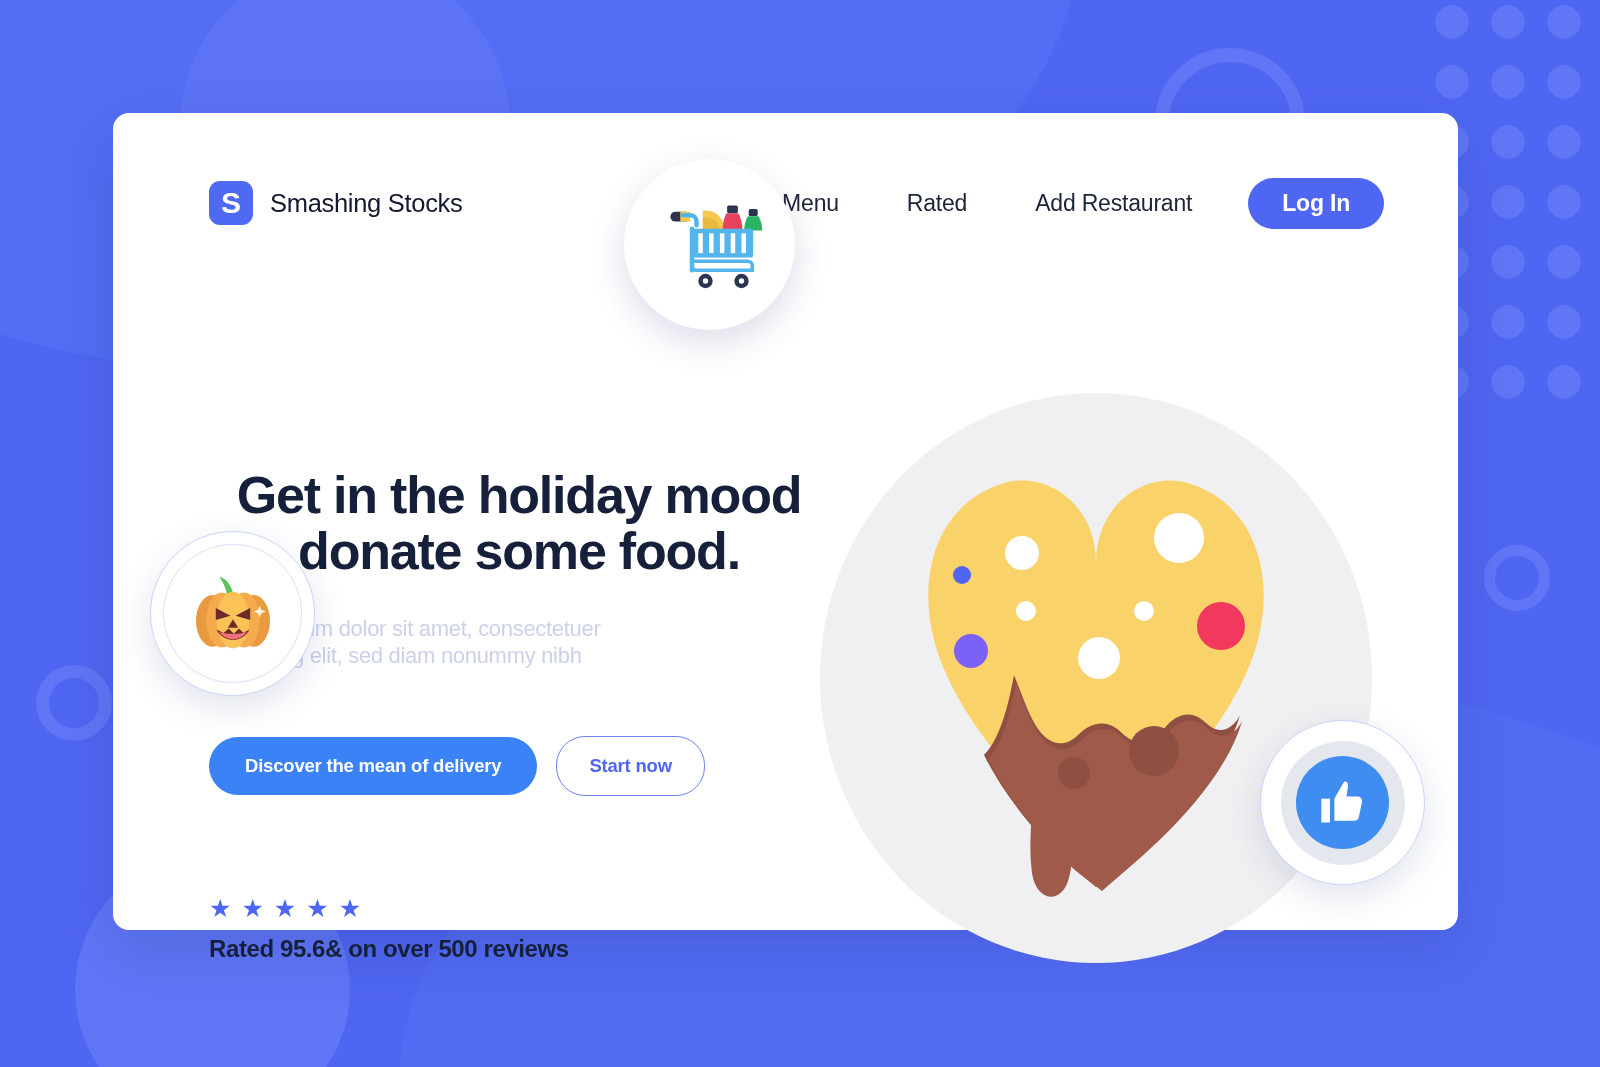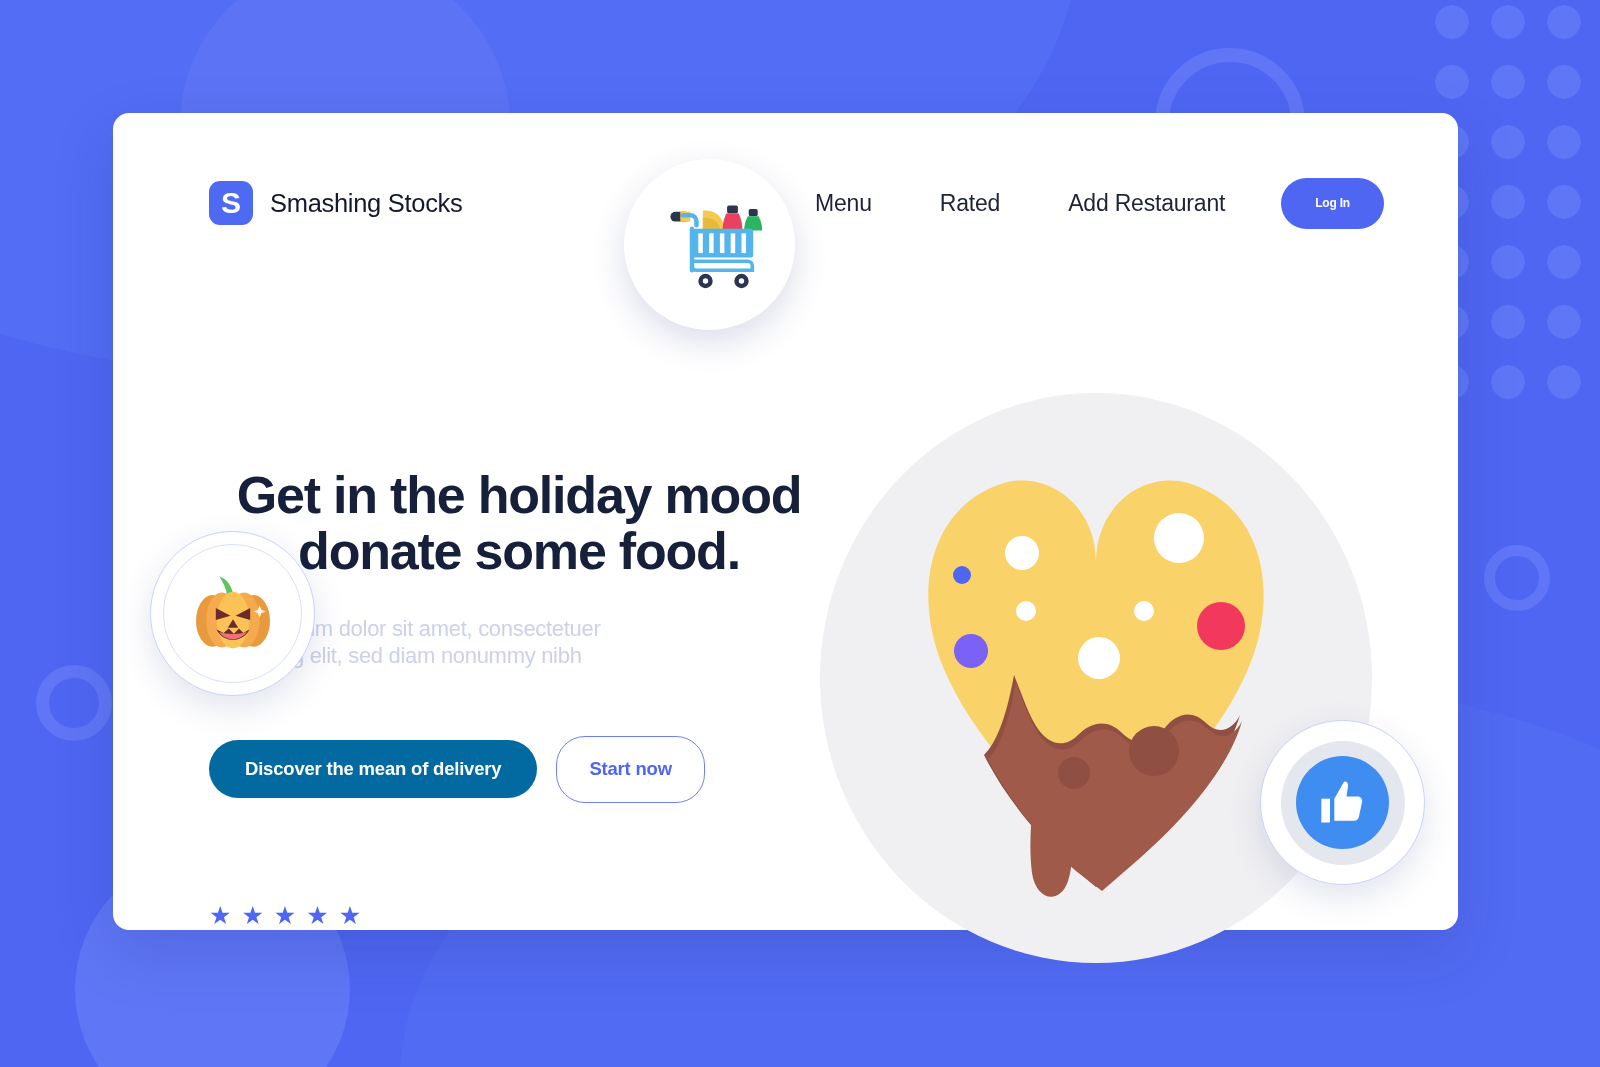--- a/index.html
+++ b/index.html
@@ -86,49 +86,49 @@
   .nav-link {
     font-size: 23px; color: #1c2438;
     padding: 0 26px; white-space: nowrap; cursor: pointer;
     letter-spacing: -0.2px;
   }
   .login-btn {
     margin-left: 14px;
     background: #4f66f2; color: #fff;
     border: none; border-radius: 26px;
     padding: 0 34px; height: 51px;
-    font-size: 12px; font-weight: bold;
+    font-size: 23px; font-weight: bold;
     font-family: "Liberation Sans", sans-serif;
     cursor: pointer; letter-spacing: -0.2px;
   }
 
   
   .hero { position: absolute; left: 0; top: 180px; right: 0; bottom: 0; }
   .hero-left { position: absolute; left: 96px; top: 175px; width: 620px; }
   .headline {
     font-size: 52px; line-height: 1.07; font-weight: bold;
     color: #16203a; letter-spacing: -1.2px; text-align: center;
   }
   .subtext {
     margin-top: 37px;
     font-size: 22px; line-height: 1.22;
     color: #ccd1ea; letter-spacing: -0.3px;
     max-width: 470px;
   }
   .cta-row { margin-top: 66px; display: flex; align-items: center; gap: 19px; }
   .btn-primary {
-    background: #0369a1; color: #fff; border: none;
+    background: #3b82f6; color: #fff; border: none;
     border-radius: 29px; height: 58px; padding: 0 36px;
     font-size: 18.5px; font-weight: bold; cursor: pointer;
     font-family: "Liberation Sans", sans-serif; letter-spacing: -0.2px; text-align: center;
   }
   .btn-secondary {
     background: #fff; color: #4f66f2;
     border: 1.6px solid #6d82f5;
-    border-radius: 29px; height: 67px; padding: 0 32px;
+    border-radius: 29px; height: 60px; padding: 0 32px;
     font-size: 18.5px; font-weight: bold; cursor: pointer;
     font-family: "Liberation Sans", sans-serif; letter-spacing: -0.2px;
   }
   .rating { margin-top: 100px; }
   .stars { display: flex; gap: 10px; color: #4f66f2; font-size: 25px; line-height: 1; }
   .rating-text {
     margin-top: 14px; font-size: 24px; font-weight: bold;
     color: #16203a; letter-spacing: -0.4px;
   }
 
@@ -232,20 +232,21 @@
       </div>
 
       <div class="rating">
         <div class="stars">
           <span>★</span>
           <span>★</span>
           <span>★</span>
           <span>★</span>
           <span>★</span>
         </div>
+        <div class="rating-text">Rated 95.6&amp; on over 500 reviews</div>
       </div>
     </div>
 
     <div class="hero-art">
       <svg viewBox="0 0 400 470">
         <path d="M200 120 C200 60 150 28 108 40 C48 58 22 120 36 188 C52 268 130 350 200 418
                  C270 350 348 268 364 188 C378 120 352 58 292 40 C250 28 200 60 200 120 Z" fill="#f9d26a"></path>
         <circle cx="66" cy="132" r="9" fill="#4f66f2"></circle>
         <circle cx="126" cy="110" r="17" fill="#ffffff"></circle>
         <circle cx="283" cy="95" r="25" fill="#ffffff"></circle>

